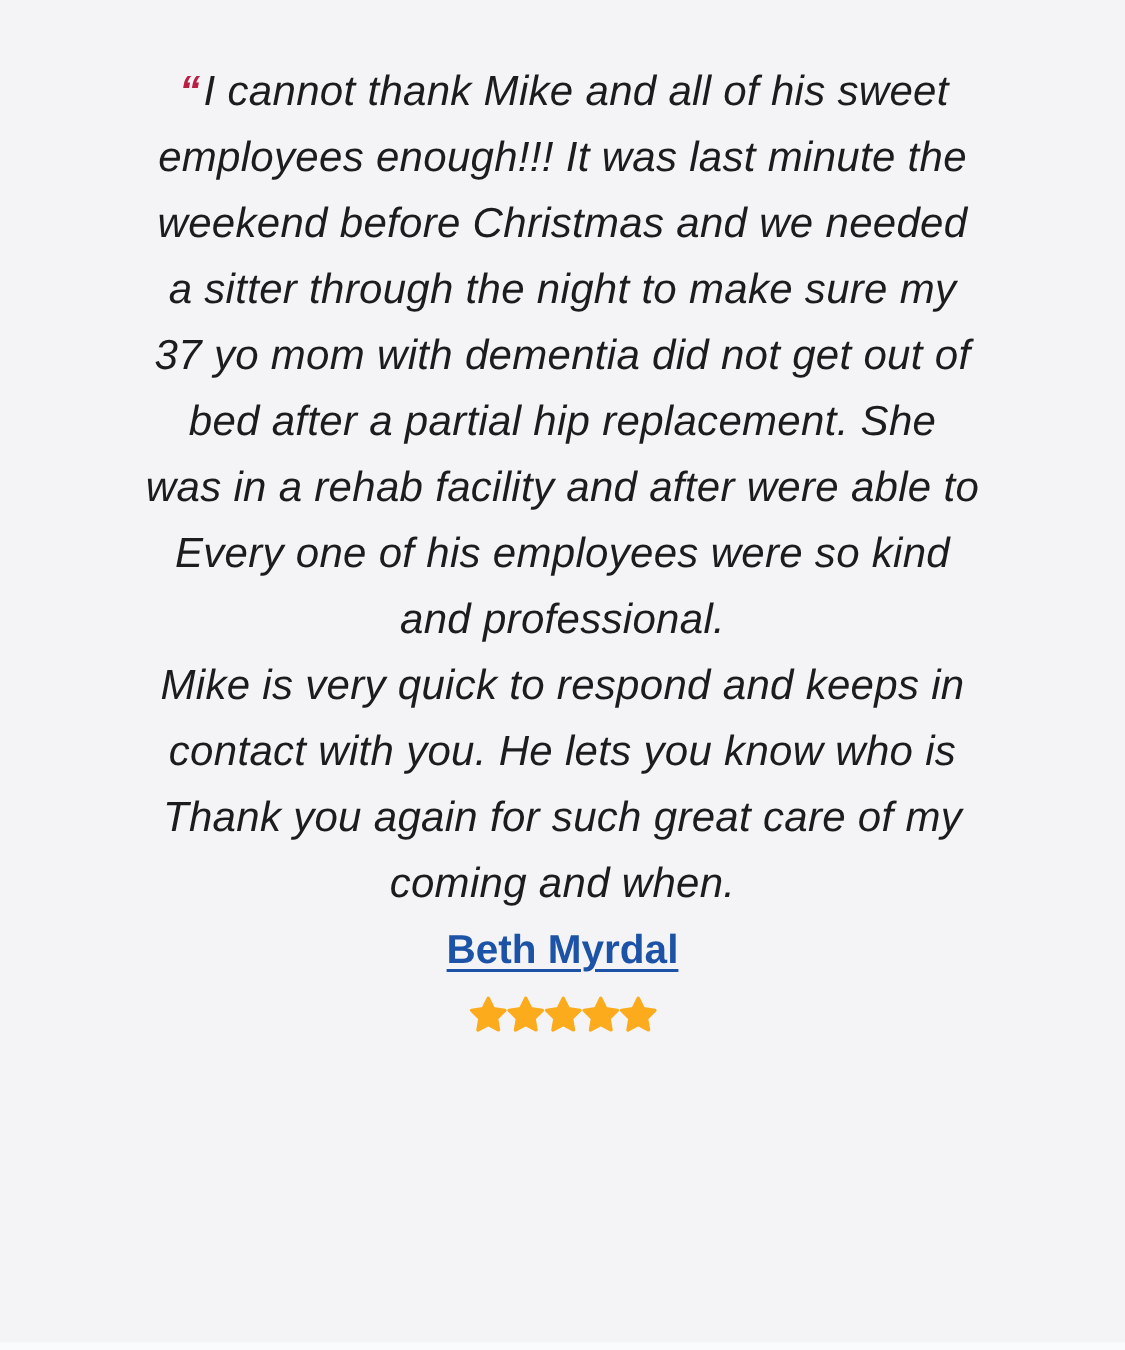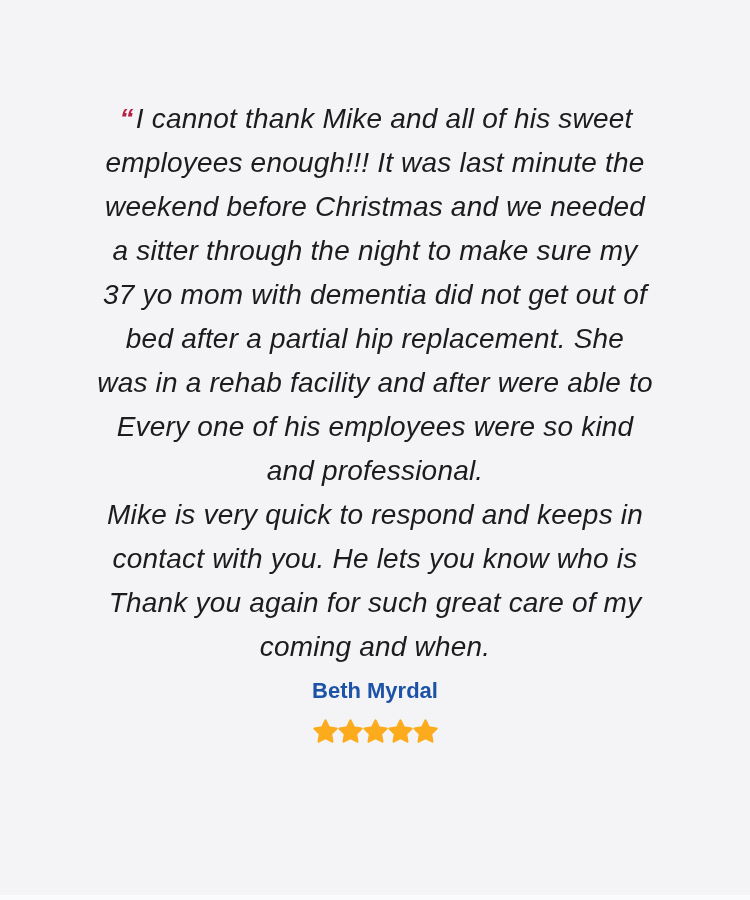--- a/index.html
+++ b/index.html
@@ -14,21 +14,21 @@
   body{
     background:var(--bg);
     font-family:"Liberation Sans", sans-serif;
     color:var(--text);
     overflow:hidden;
     position:relative;
   }
   .testimonial{
     width:640px;
     margin:0 auto;
-    padding-top:97px;
+    padding-top:39px;
     text-align:center;
   }
   .quote-line{
     font-size:28px;
     line-height:44px;
     font-style:italic;
     color:var(--text);
     letter-spacing:0.2px;
     white-space:nowrap;
   }
@@ -36,23 +36,24 @@
     color:var(--quote-mark);
     font-weight:700;
     font-style:italic;
     padding:0 2px;
   }
   .author-row{
     margin-top:5px;
     line-height:34px;
   }
   .author-link{
-    font-size:22px;
+    font-size:27px;
     font-weight:600;
     color:var(--link);
+    text-decoration:underline;
     text-decoration-thickness:2px;
     text-underline-offset:4px;
     cursor:pointer;
   }
   .star-rating{
     margin-top:7px;
     display:flex;
     justify-content:center;
     align-items:center;
     gap:0;

